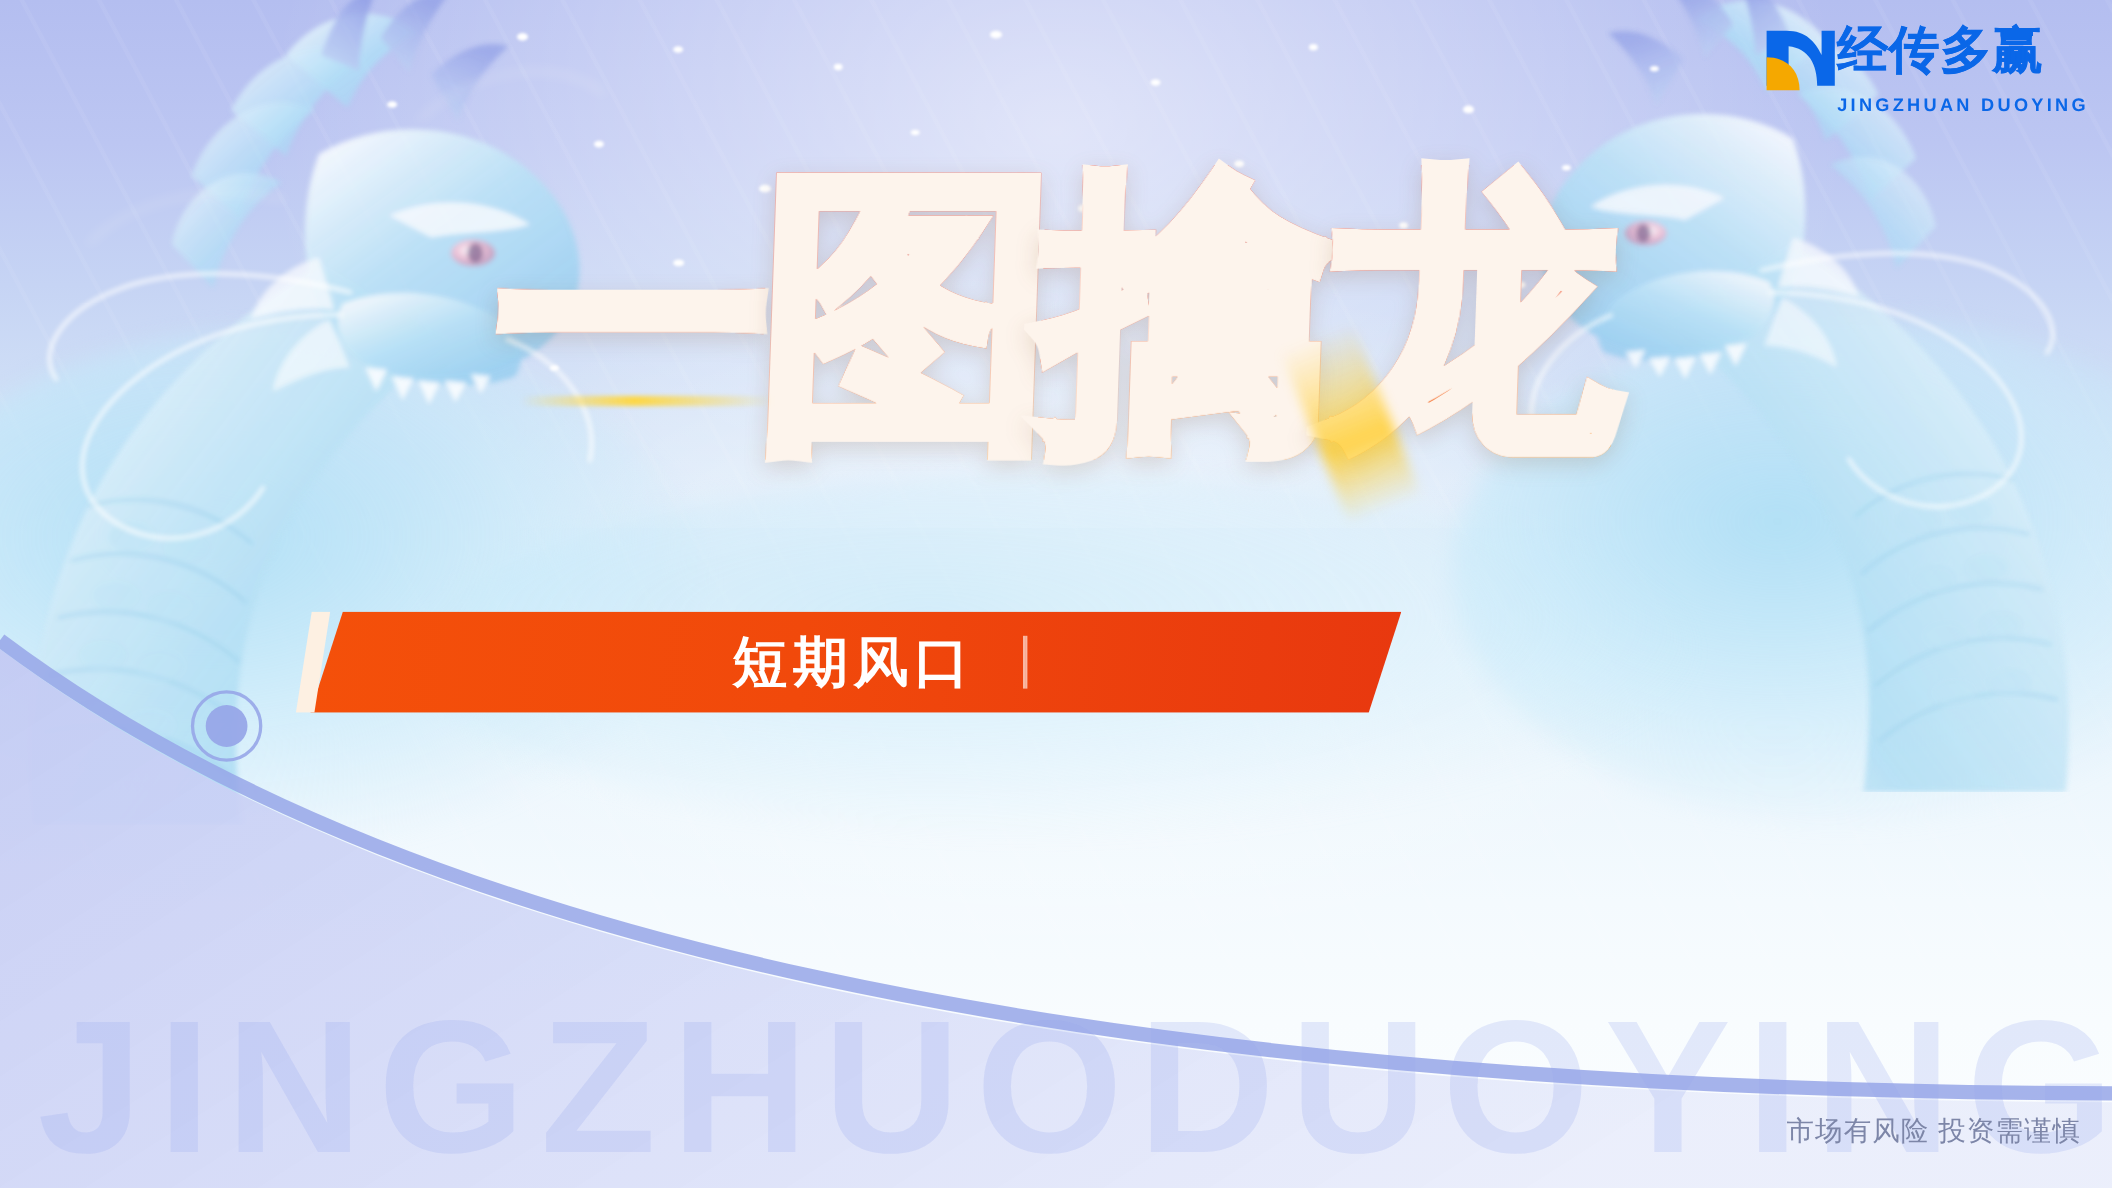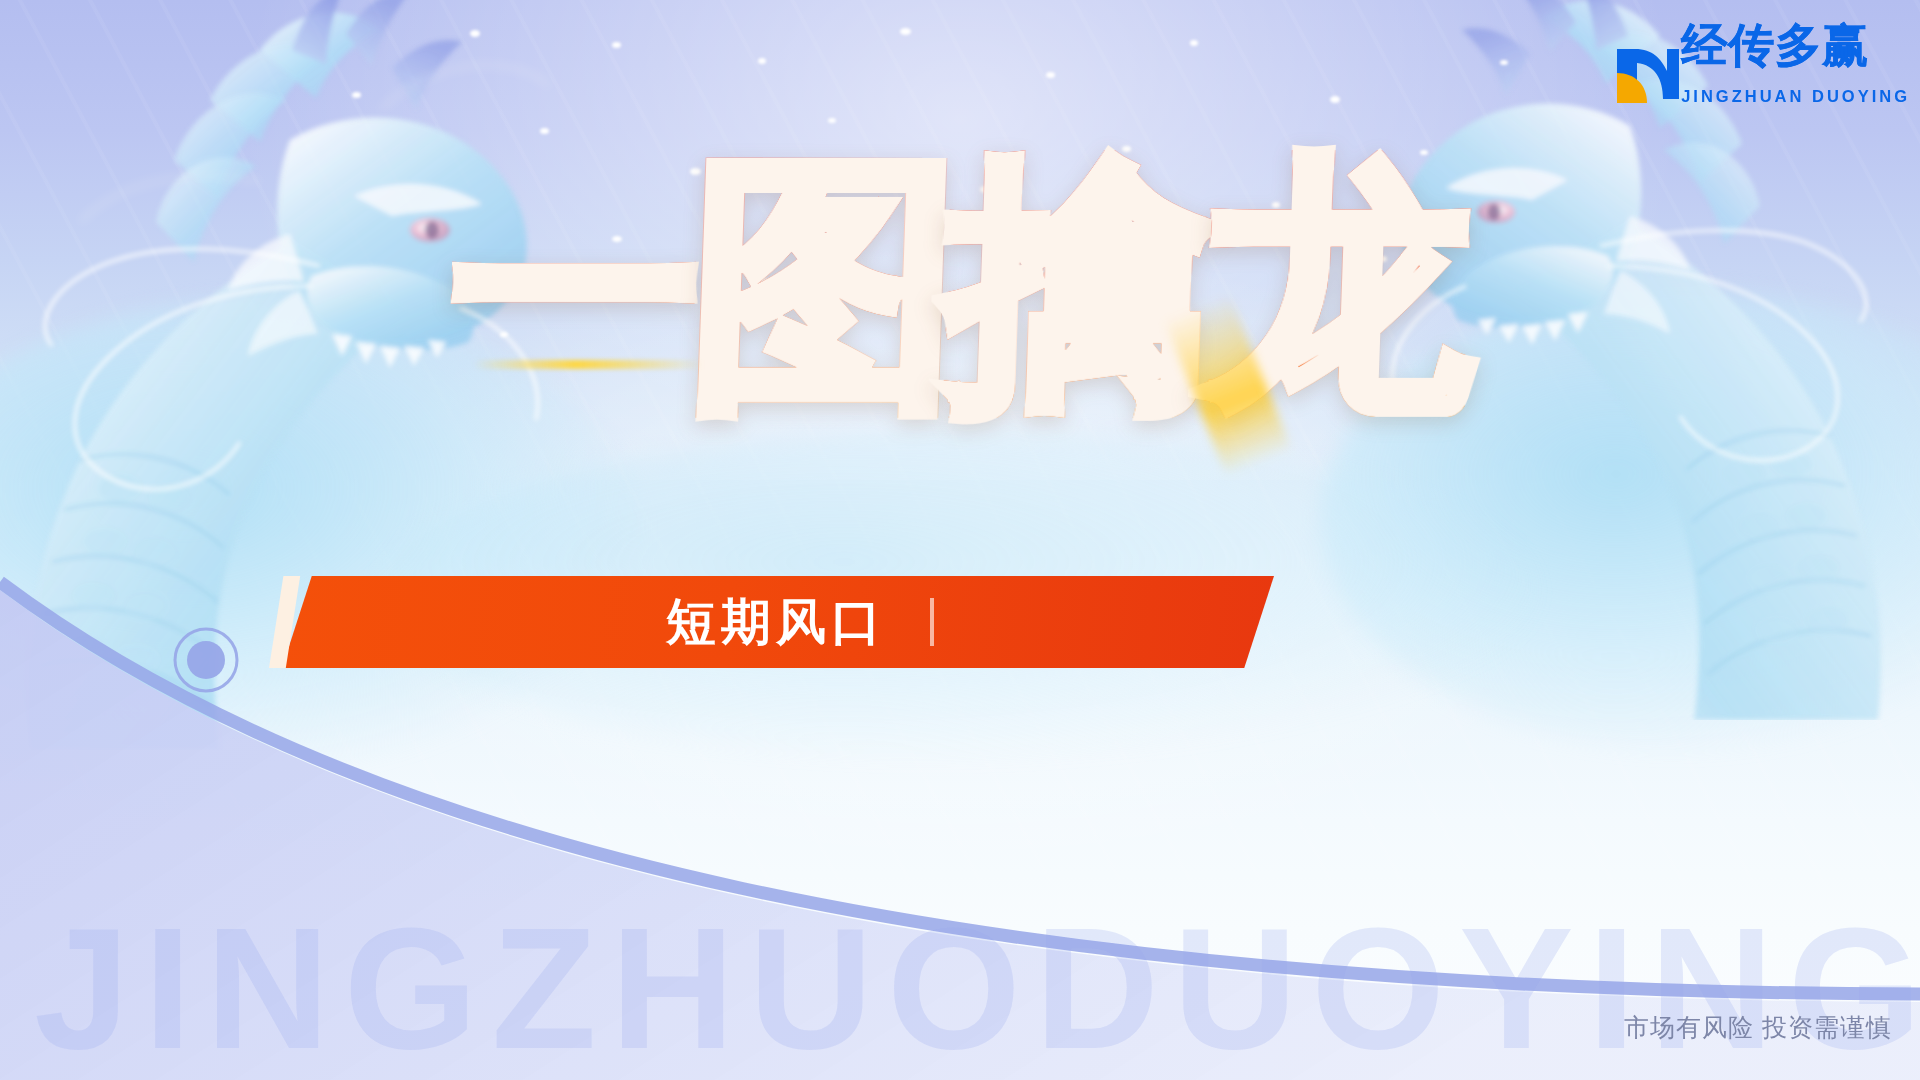--- a/index.html
+++ b/index.html
@@ -91,22 +91,22 @@
     color:rgba(144,162,235,0.22);
     white-space:nowrap;
     line-height:1;
     user-select:none;
     pointer-events:none;
     margin-left:24px;
   }
 
   
   .logo {
-    position:absolute; right:10px; top:22px;
-    display:flex; align-items:flex-end; 
+    position:absolute; right:21px; top:22px;
+    display:flex; align-items:flex-start; 
   }
   .logo-mark { width:66px; height:62px; position:relative; flex:none; }
   .logo-text { display:flex; flex-direction:column; }
   .logo-cn {
     font-size:46px; font-weight:900; color:#0a67e8;
     letter-spacing:1px; line-height:1.02;
     -webkit-text-stroke:0.5px #0a67e8;
   }
   .logo-en {
     font-size:16.5px; font-weight:700; color:#0a67e8;
@@ -147,21 +147,21 @@
   .spark-line {
     position:absolute;
     background:linear-gradient(90deg, rgba(255,200,40,0) 0%, rgba(255,214,60,.95) 45%, rgba(255,170,20,0) 100%);
     filter:blur(2px);
     pointer-events:none;
   }
 
   
   .ribbon {
     position:absolute;
-    left:282px; top:576px;
+    left:282px; top:556px;
     width:992px; height:92px;
     pointer-events:none;
   }
   .ribbon-shape {
     position:absolute; inset:0;
     background:linear-gradient(96deg,#f4500a 0%,#f1490b 45%,#e8380f 100%);
     clip-path:polygon(3.0% 0%, 100% 0%, 97.0% 100%, 0% 100%);
   }
   .ribbon-edge {
     position:absolute; left:-13px; top:0; width:40px; height:92px;

